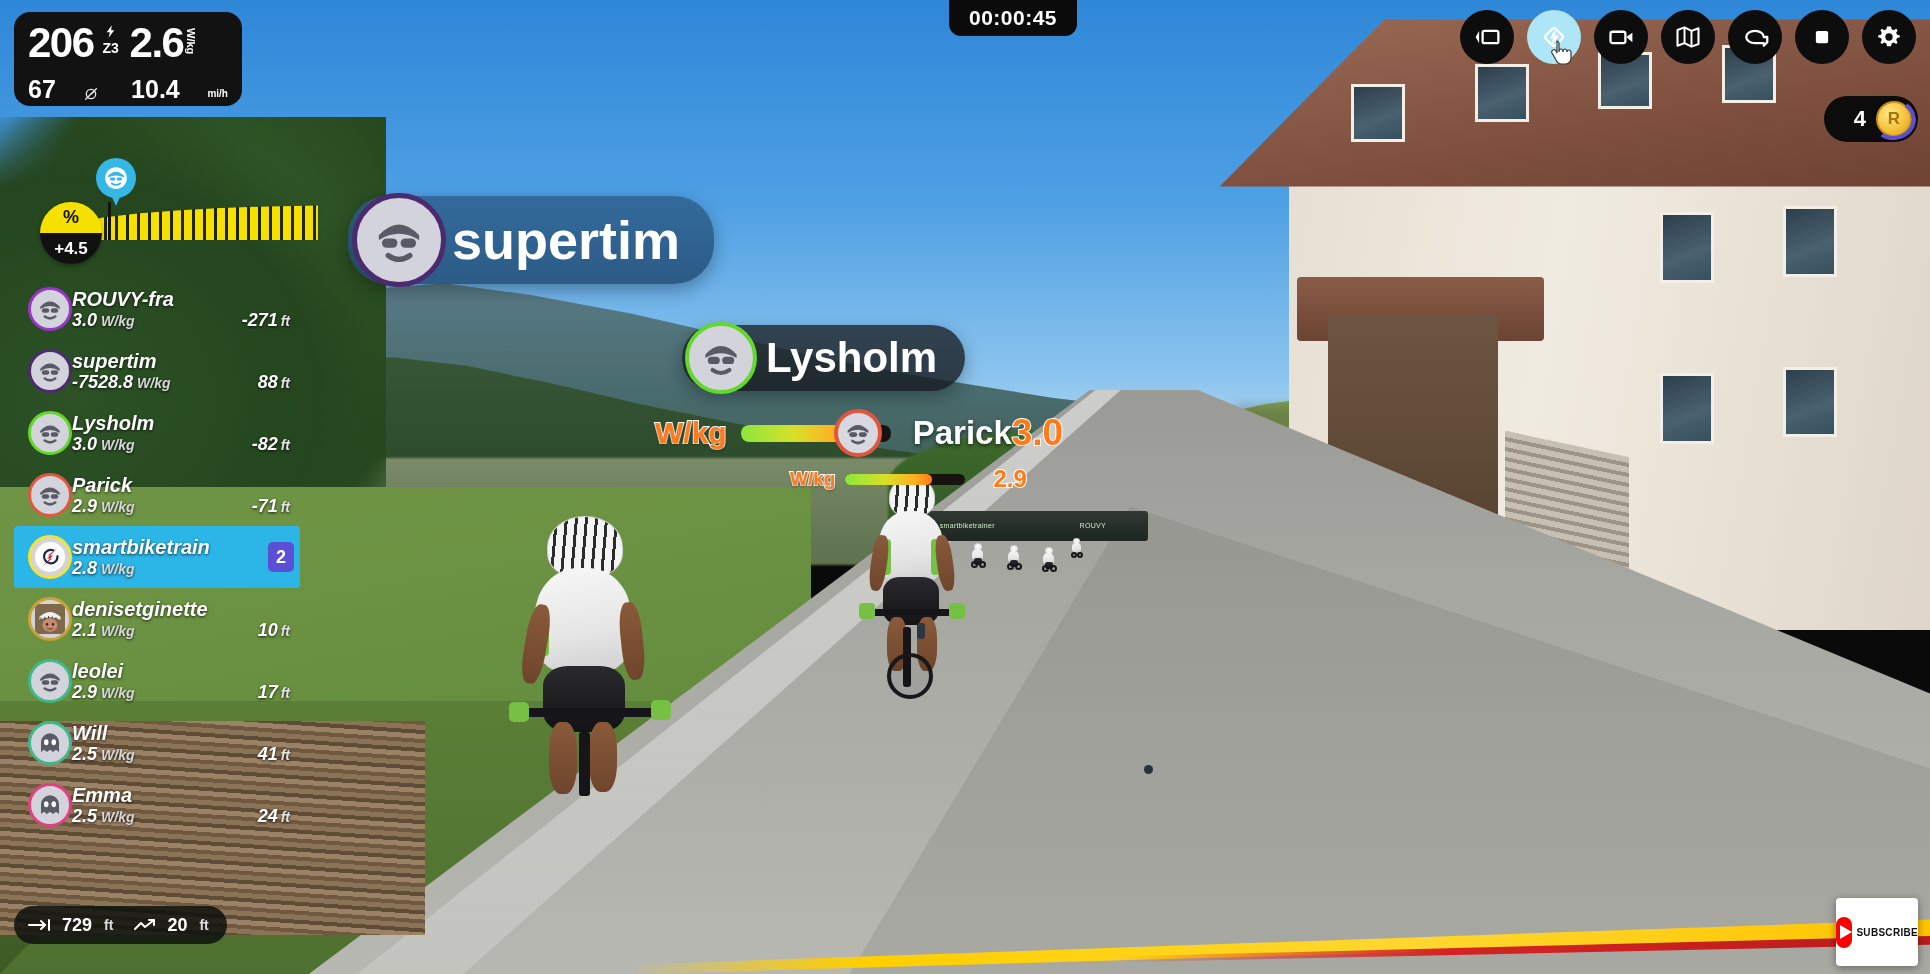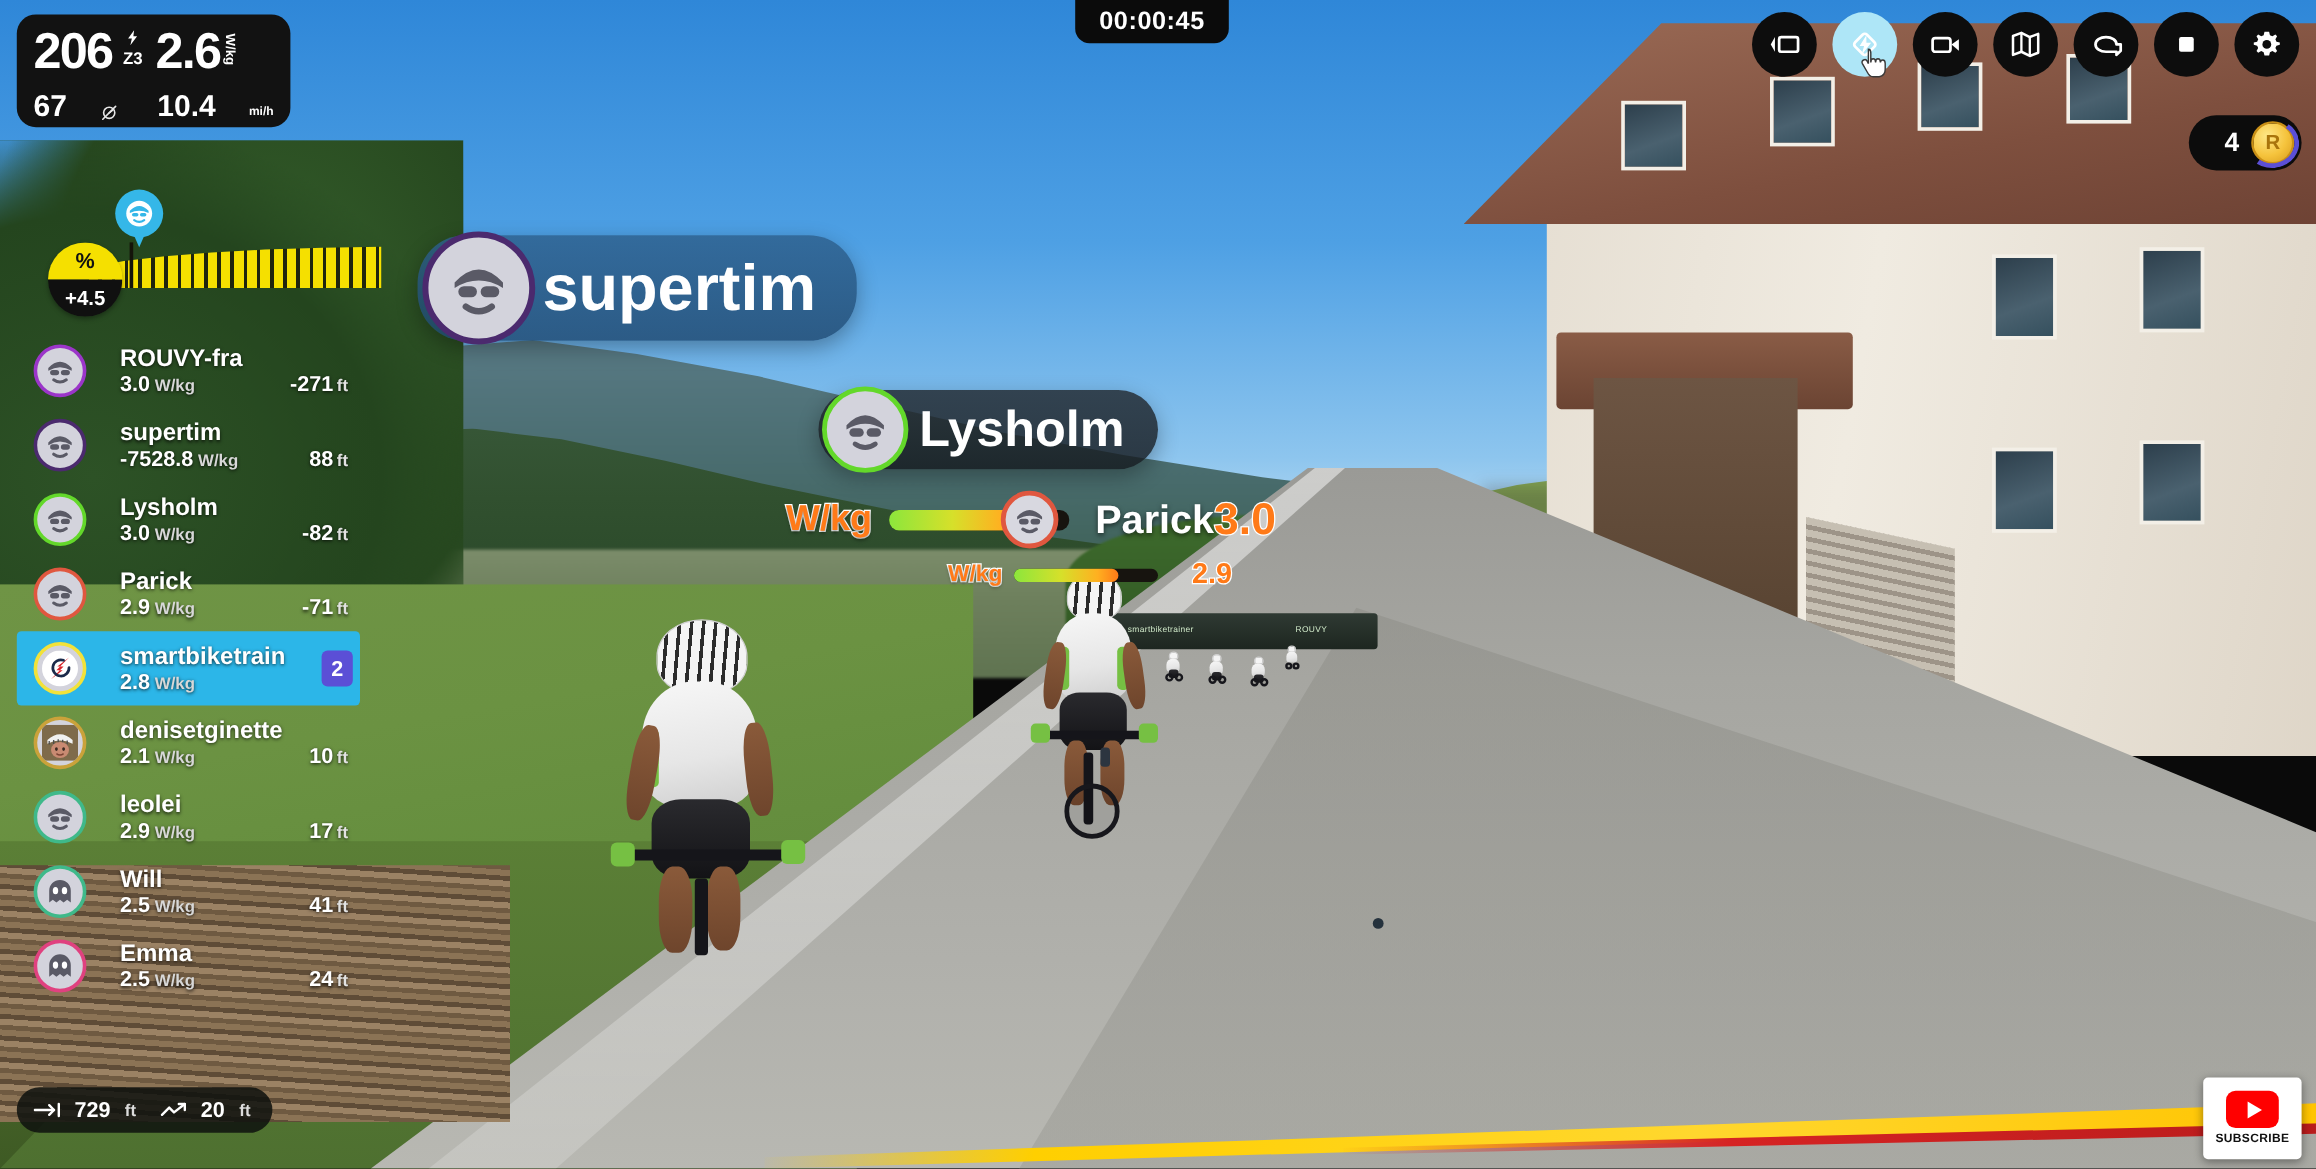--- a/index.html
+++ b/index.html
@@ -313,21 +313,21 @@
   }
   .avatar-ring {
     width: 44px; height: 44px; border-radius: 50%;
     border: 3px solid #b9b9c4;
     background: #d3d3dc;
     display: flex; align-items: center; justify-content: center;
     flex: 0 0 auto;
     overflow: hidden;
   }
   .avatar-ring svg { width: 30px; height: 30px; }
-  .rider-info { margin-left: 28px; flex: 1 1 auto; min-width: 0; }
+  .rider-info { margin-left: 0; flex: 1 1 auto; min-width: 0; font-style: italic; }
   .rider-name {
     color: #fff; font-size: 20px; font-weight: 700;
     line-height: 22px;
     text-shadow: 0 1px 3px rgba(0,0,0,.75);
     white-space: nowrap;
   }
   .rider-row.highlight .rider-name { color: #fff; }
   .rider-stats {
     display: flex; align-items: baseline;
     line-height: 20px;
@@ -358,21 +358,21 @@
     border-radius: 19px;
     display: flex; align-items: center; gap: 10px;
     color: #fff;
   }
   .db-val { font-size: 18px; font-weight: 700; }
   .db-unit { font-size: 14px; font-weight: 700; color: #dcdcdc; margin-left: 2px; }
   .db-icon { display: inline-flex; align-items: center; }
 
   
   .timer {
-    position: absolute; left: 896px; top: 0;
+    position: absolute; left: 949px; top: 0;
     width: 128px; height: 36px;
     background: #0b0b0b;
     border-radius: 0 0 12px 12px;
     color: #fff; font-size: 21px; font-weight: 700;
     display: flex; align-items: center; justify-content: center;
     letter-spacing: .5px;
   }
 
   
   .toolbar {
@@ -509,21 +509,21 @@
   .gauge-secondary .wkg-label { font-size: 19px; }
   .gauge-secondary .wkg-track { width: 120px; height: 11px; margin-left: 10px; }
   .gauge-secondary .wkg-value { font-size: 24px; margin-left: 28px; }
 
   
   .subscribe {
     position: absolute; right: 12px; bottom: 8px;
     width: 82px; height: 68px;
     background: #fff;
     border-radius: 4px;
-    display: flex; flex-direction: column;
+    display: flex; flex-direction: row;
     align-items: center; justify-content: center;
     gap: 4px;
     box-shadow: 0 2px 8px rgba(0,0,0,.4);
   }
   .yt-icon {
     width: 44px; height: 31px; border-radius: 8px;
     background: #ff0000;
     display: flex; align-items: center; justify-content: center;
   }
   .yt-play {

